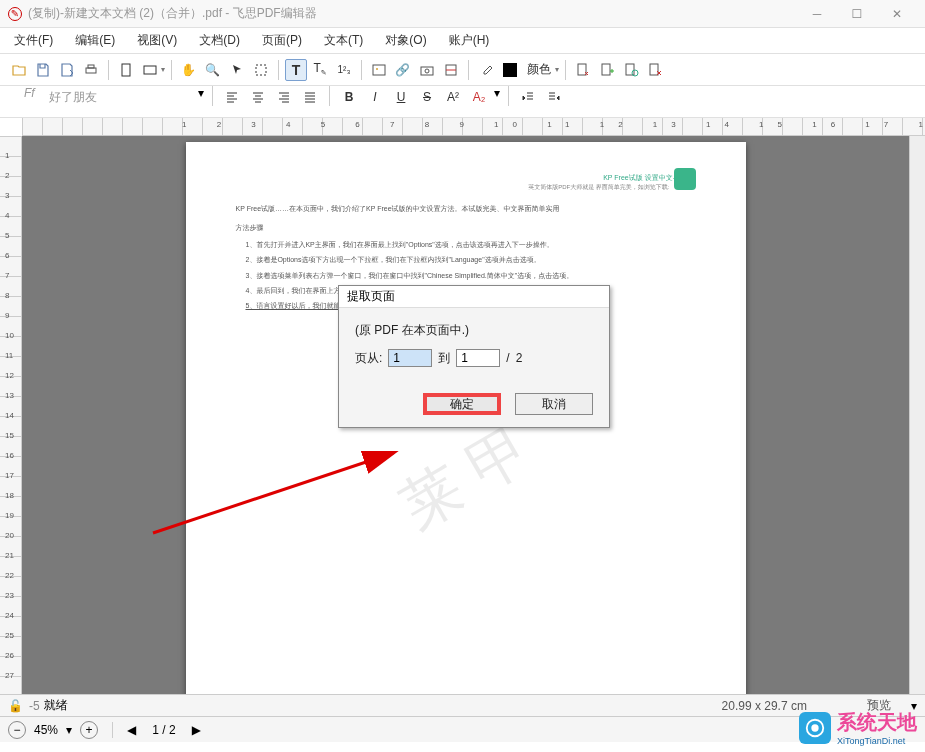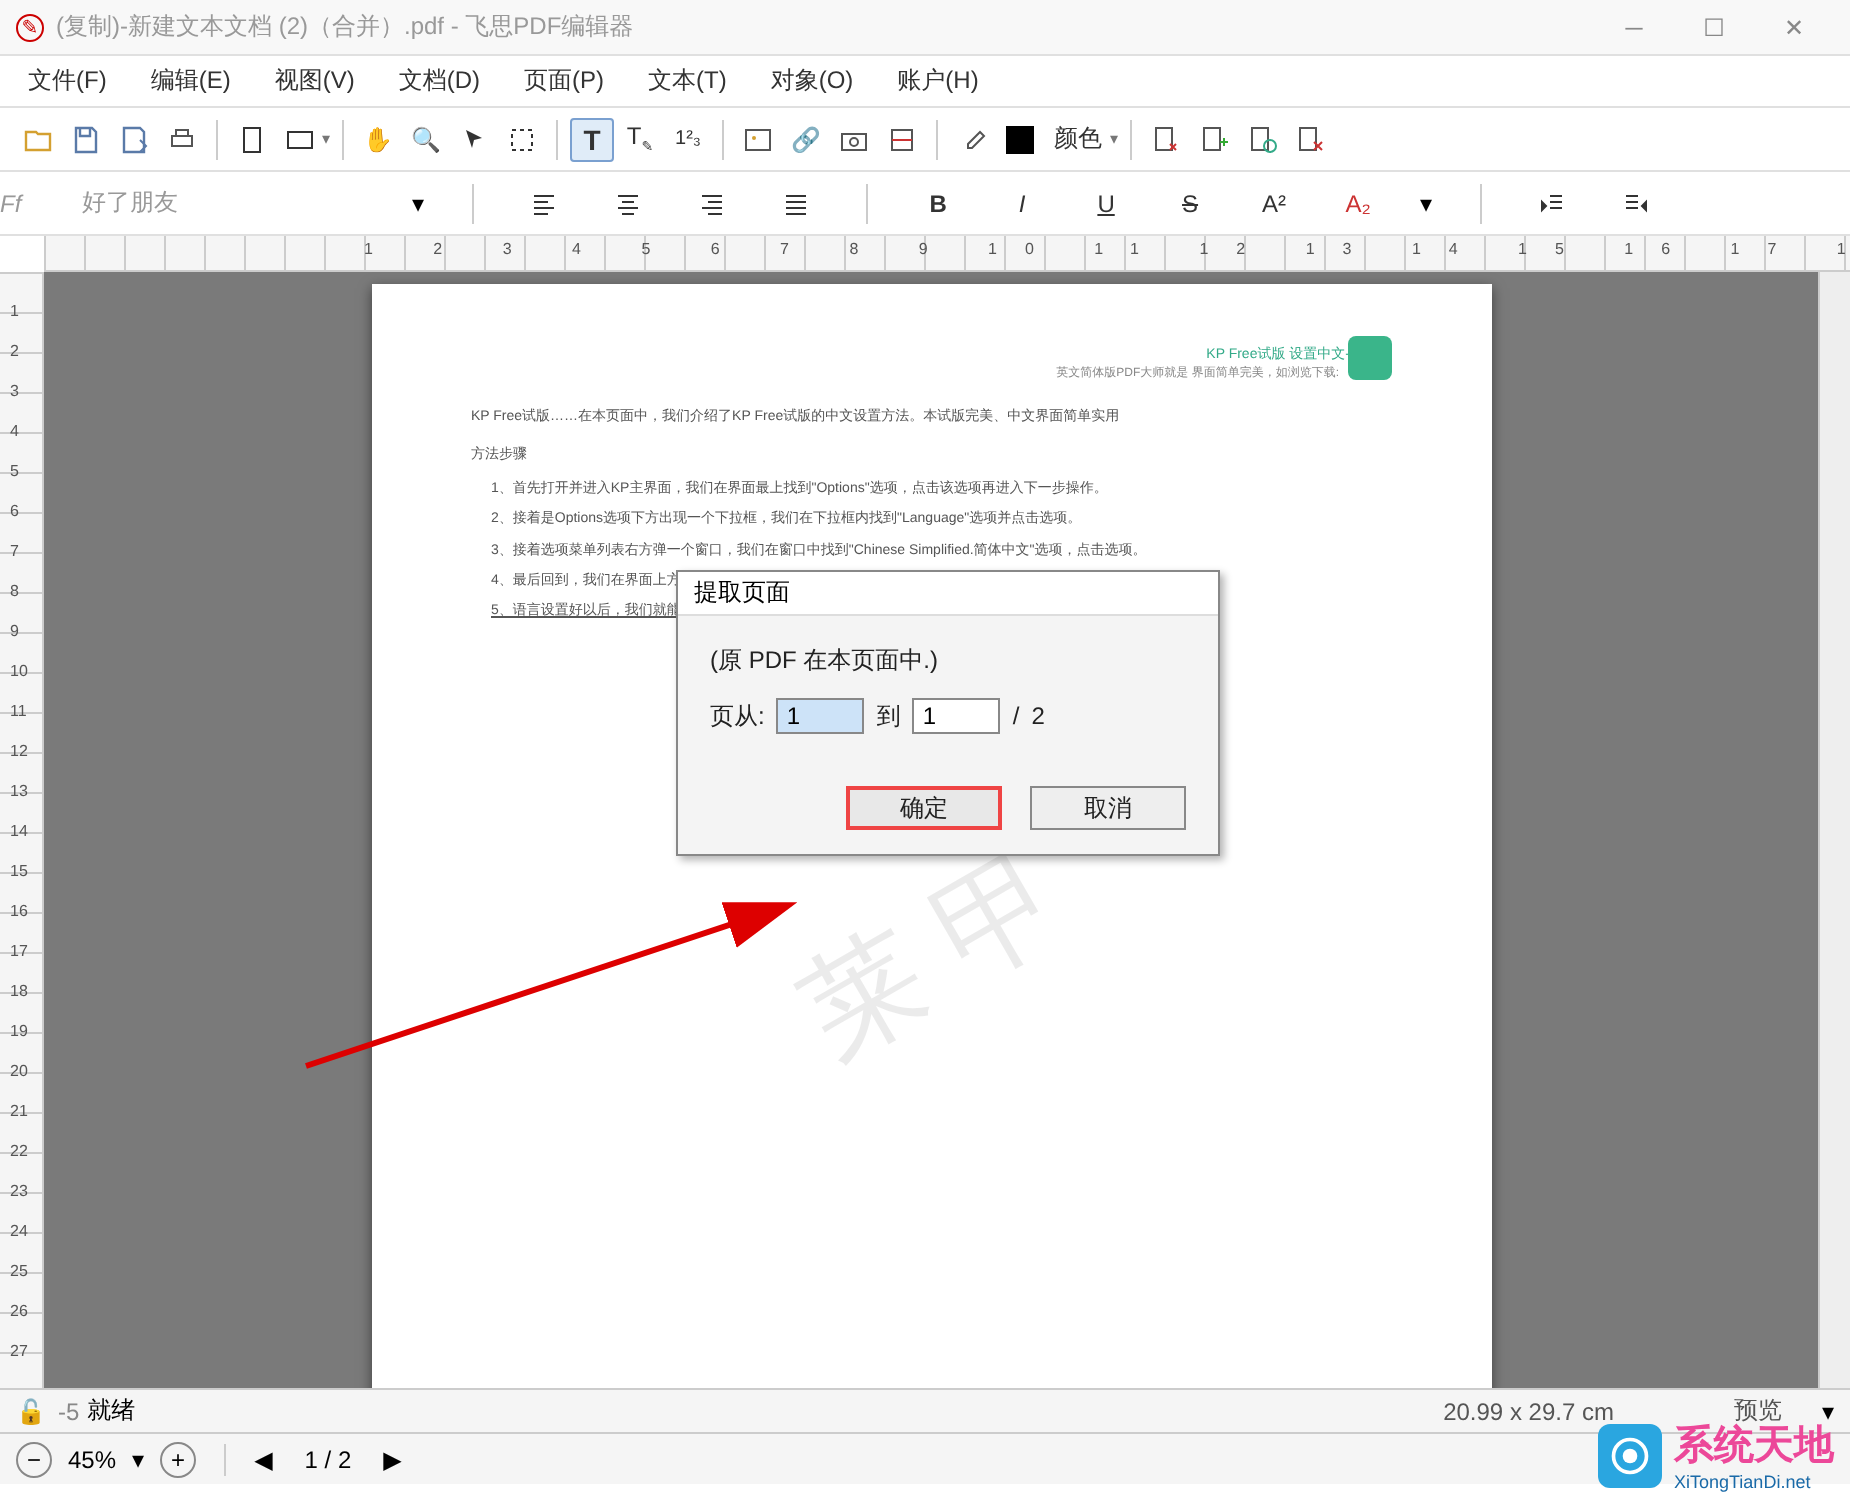--- a/index.html
+++ b/index.html
@@ -12,21 +12,21 @@
 
 .menubar { height: 26px; display: flex; align-items: center; padding: 0 8px; gap: 10px; border-bottom: 1px solid #e0e0e0; }
 .menubar .menuitem { padding: 3px 6px; color: #333; }
 
 .toolbar { height: 32px; display: flex; align-items: center; padding: 0 8px; gap: 2px; border-bottom: 1px solid #e0e0e0; }
 .toolbar .tb { width: 22px; height: 22px; display: flex; align-items: center; justify-content: center; border: 1px solid transparent; border-radius: 2px; color: #333; }
 .toolbar .sep { width: 1px; height: 20px; background: #ccc; margin: 0 4px; }
 .toolbar .label { padding: 0 4px; color: #333; }
 .toolbar .dd { font-size: 8px; color: #777; margin-left: -2px; }
 
-.formatbar { height: 32px; display: flex; align-items: center; padding: 0 0; gap: 20px; border-bottom: 1px solid #e0e0e0; }
+.formatbar { height: 32px; display: flex; align-items: flex-start; padding: 0 24px; gap: 4px; border-bottom: 1px solid #e0e0e0; }
 .formatbar .ff { color: #999; font-style: italic; width: 16px; }
 .formatbar .fontbox { color: #999; width: 150px; padding: 2px 4px; border: 1px solid transparent; }
 .formatbar .ab { width: 22px; height: 22px; display: flex; align-items: center; justify-content: center; color: #333; }
 .formatbar .sepv { width: 1px; height: 20px; background: #ccc; margin: 0 4px; }
 
 .ruler-h { height: 18px; border-bottom: 1px solid #ccc; background: repeating-linear-gradient(90deg, #ccc 0, #ccc 1px, #f5f5f5 1px, #f5f5f5 20px); position: relative; margin-left: 22px; }
 .ruler-h .nums { position: absolute; top: 2px; left: 160px; font-size: 8px; color: #555; letter-spacing: 14px; white-space: nowrap; }
 
 .workarea { display: flex; height: 558px; }
 .ruler-v { width: 22px; background: repeating-linear-gradient(180deg, #ccc 0, #ccc 1px, #f5f5f5 1px, #f5f5f5 20px); border-right: 1px solid #ccc; position: relative; }
@@ -40,21 +40,21 @@
 
 .dialog { position: absolute; left: 338px; top: 285px; width: 272px; background: #f4f4f4; border: 1px solid #888; box-shadow: 2px 2px 4px rgba(0,0,0,.3); z-index: 10; }
 .dialog .dlgtitle { height: 22px; display: flex; align-items: center; padding: 0 8px; background: #fff; border-bottom: 1px solid #ddd; font-size: 12px; }
 .dialog .dlgbody { padding: 14px 16px 12px; font-size: 12px; color: #222; }
 .dialog .row { display: flex; align-items: center; margin-top: 10px; gap: 6px; }
 .dialog input[type=text] { width: 44px; height: 18px; border: 1px solid #888; padding: 0 4px; font-size: 12px; }
 .dialog .hl { border: 2px solid #c00; padding: 4px 6px; display: inline-flex; align-items: center; gap: 6px; margin-top: 12px; margin-left: 26px; }
 .dialog .hl input[type=checkbox] { width: 13px; height: 13px; }
 .dialog .btns { display: flex; justify-content: flex-end; gap: 14px; margin-top: 26px; }
 .dialog .btn { width: 78px; height: 22px; border: 1px solid #888; background: #eee; font-size: 12px; display: flex; align-items: center; justify-content: center; }
-.dialog .btn.primary { border: 2px solid #ef4444; background: #e8e8e8; }
+.dialog .btn.primary { border: 4px solid #ef4444; background: #e8e8e8; }
 
 .arrow { position: absolute; left: 148px; top: 448px; z-index: 11; pointer-events: none; }
 
 .statusbar1 { height: 22px; display: flex; align-items: center; padding: 0 8px; border-top: 1px solid #ccc; background: #f5f5f5; font-size: 12px; }
 .statusbar1 .lock { color: #d4a030; margin-right: 6px; }
 .statusbar1 .spacer { flex: 1; }
 .statusbar1 .dim { color: #555; margin-right: 60px; }
 .statusbar1 .pv { color: #555; margin-right: 20px; }
 
 .statusbar2 { height: 26px; display: flex; align-items: center; padding: 0 8px; border-top: 1px solid #ccc; background: #f5f5f5; gap: 8px; }

